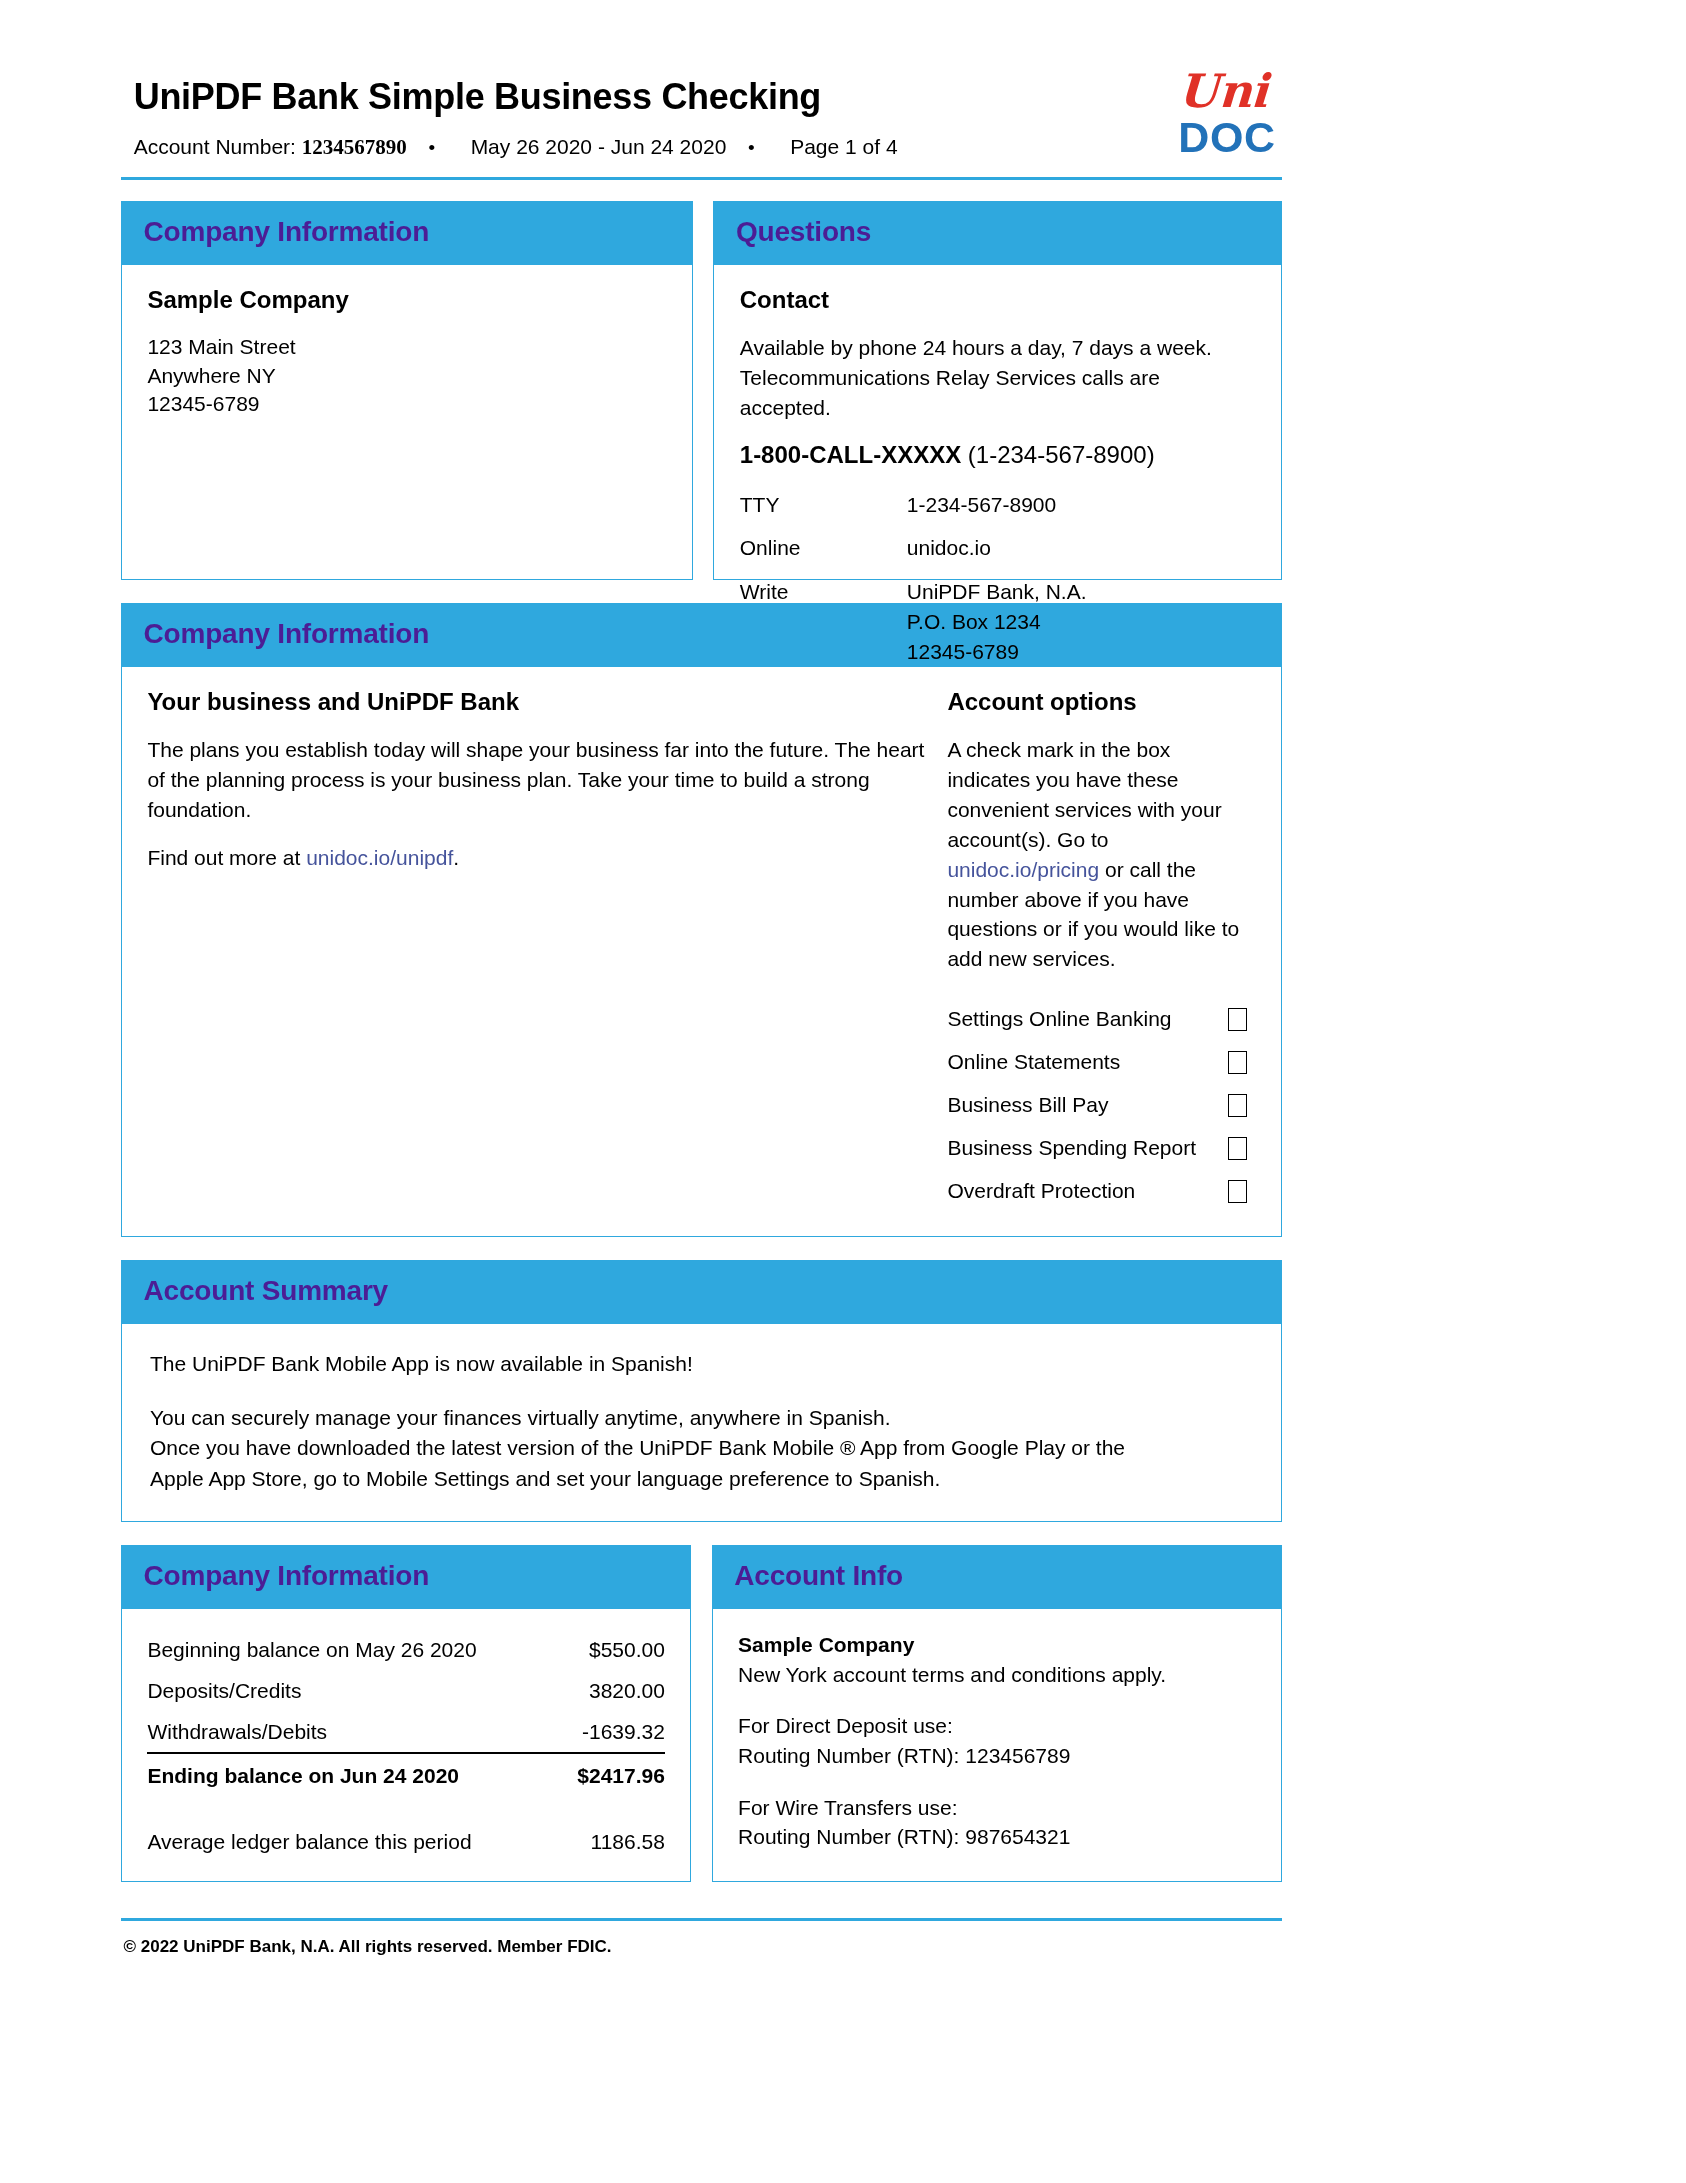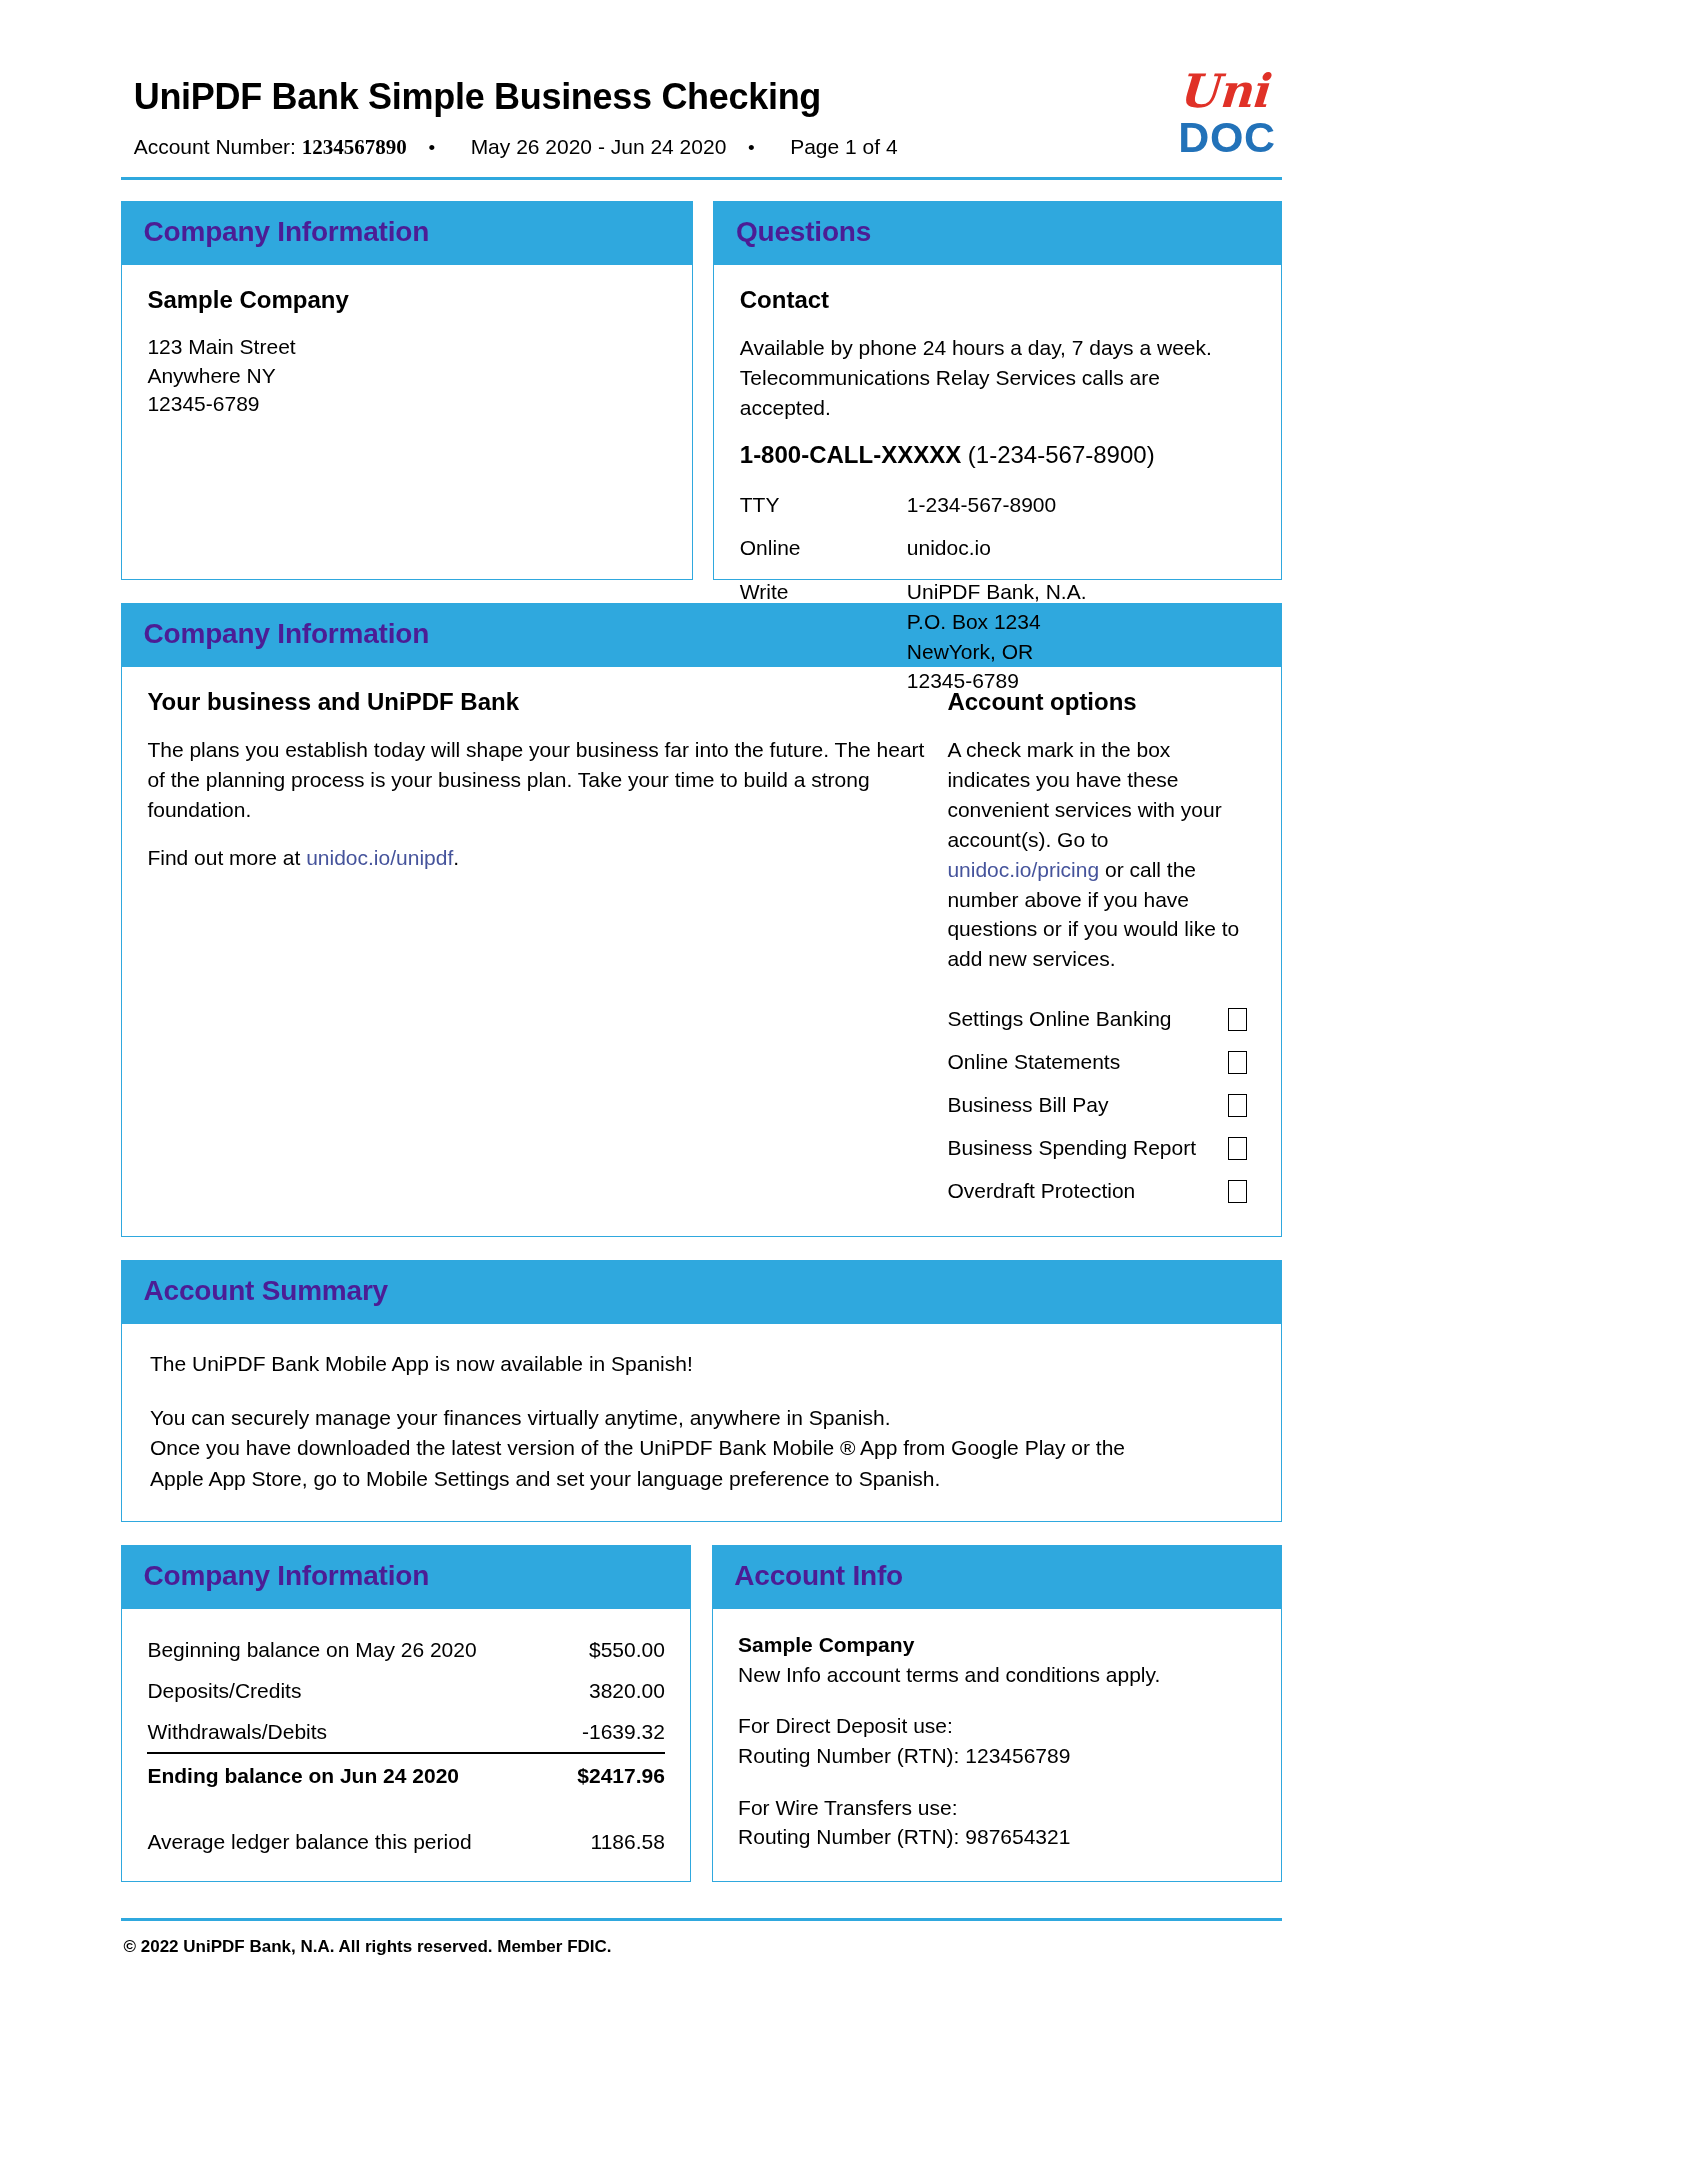--- a/index.html
+++ b/index.html
@@ -259,21 +259,20 @@
           <div class="lbl">TTY</div>
           <div class="val">1-234-567-8900</div>
 
           <div class="lbl">Online</div>
           <div class="val">unidoc.io</div>
 
           <div class="lbl">Write</div>
           <div class="val val-multi">
             <div>UniPDF Bank, N.A.</div>
             <div>P.O. Box 1234</div>
-            <div>NewYork, OR</div>
             <div>12345-6789</div>
           </div>
         </div>
       </div>
     </div>
   </div>
 
   <div class="panel section-wide">
     <div class="panel-head">Company Information</div>
     <div class="panel-body">
@@ -365,21 +364,21 @@
           </tr>
         </tbody>
           </table>
       </div>
     </div>
 
     <div class="panel bp">
       <div class="panel-head">Account Info</div>
       <div class="panel-body">
         <div class="ai-line b">Sample Company</div>
-        <div class="ai-line">New Info account terms and conditions apply.</div>
+        <div class="ai-line">New York account terms and conditions apply.</div>
         <div class="ai-gap"></div>
         <div class="ai-line">For Direct Deposit use:</div>
         <div class="ai-line">Routing Number (RTN): 123456789</div>
         <div class="ai-gap"></div>
         <div class="ai-line">For Wire Transfers use:</div>
         <div class="ai-line">Routing Number (RTN): 987654321</div>
       </div>
     </div>
 
   </div>

